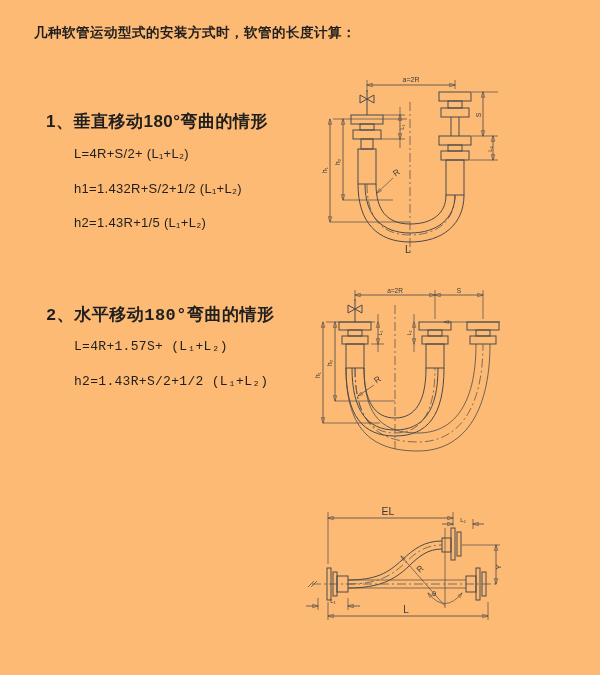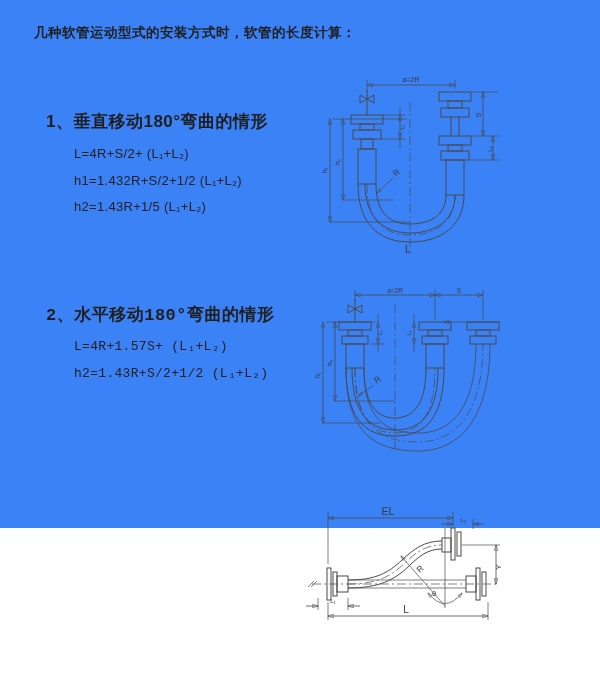--- a/index.html
+++ b/index.html
@@ -1,22 +1,22 @@
 <!DOCTYPE html>
 <html><head>
 <meta charset="utf-8">
 <style>
   html,body{margin:0;padding:0;background:#ffffff;}
   body{width:600px;height:675px;font-family:"Liberation Sans","DejaVu Sans",sans-serif;color:#1f1f1f;overflow:hidden;}
-  .page{position:relative;width:600px;height:528px;background:#3b82f6;}
+  .page{position:relative;width:600px;height:675px;background:#fdba74;}
   .title{position:absolute;left:34px;top:24px;font-size:13.5px;font-weight:bold;letter-spacing:.5px;}
   .section{position:absolute;left:46px;}
   #sec1{top:110px;} #sec2{top:303px;font-family:Liberation Mono, monospace;} #sec3{top:518px;}
   .sec-heading{font-size:17px;font-weight:bold;letter-spacing:.5px;margin:0 0 8px 0;}
-  .formula{font-size:13px;line-height:26.5px;margin:0 0 0 28px;letter-spacing:.3px;white-space:pre;}
+  .formula{font-size:13px;line-height:26.5px;margin:8px 0 0 28px;letter-spacing:.3px;white-space:pre;}
   svg.dwg{position:absolute;overflow:visible;}
   svg.dwg line,svg.dwg path,svg.dwg rect{stroke:#4a4a4a;fill:none;stroke-width:1;}
   svg.dwg .dim{stroke-width:.8;}
   svg.dwg .thin{stroke-width:.7;}
   svg.dwg .cl{stroke-width:.7;stroke-dasharray:9 3 2 3;}
   svg.dwg .mv{stroke-width:.8;}
   svg.dwg text{stroke:none;fill:#3a3a3a;font-family:"Liberation Sans","DejaVu Sans",sans-serif;}
   #d1{left:305px;top:72px;} #d2{left:300px;top:283px;} #d3{left:300px;top:498px;}
 </style>
 </head>

